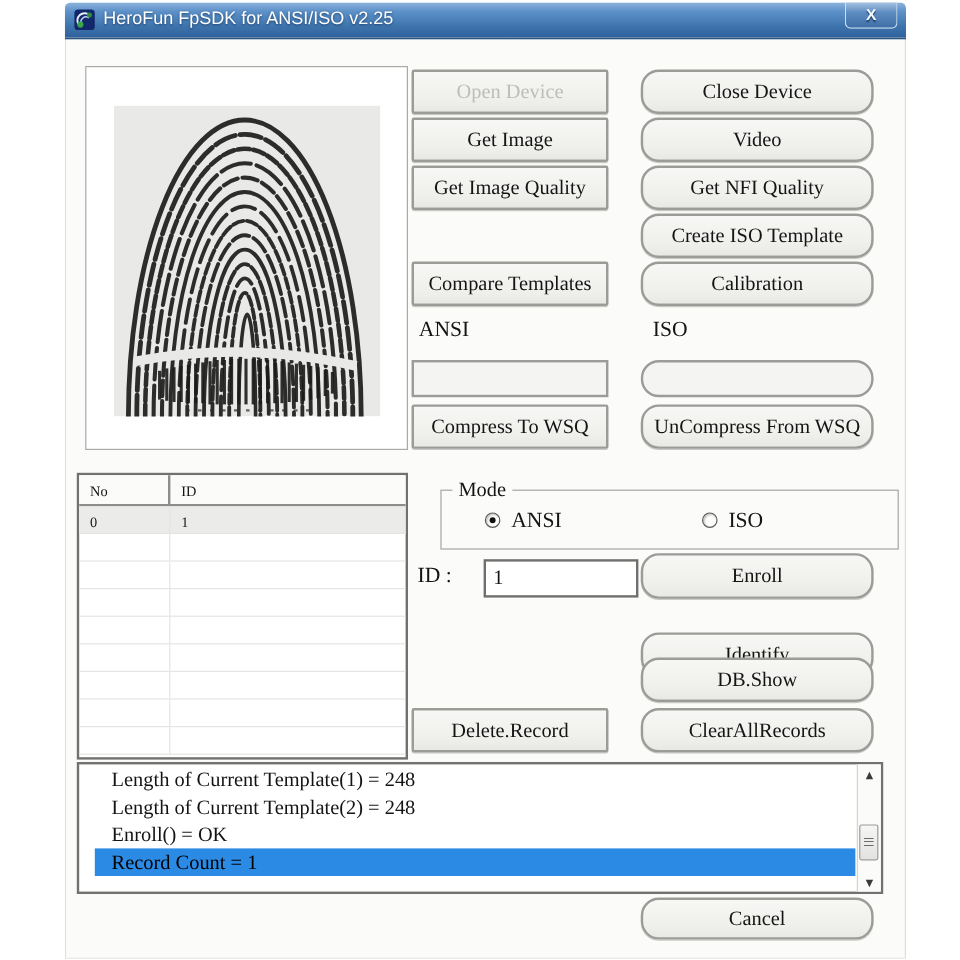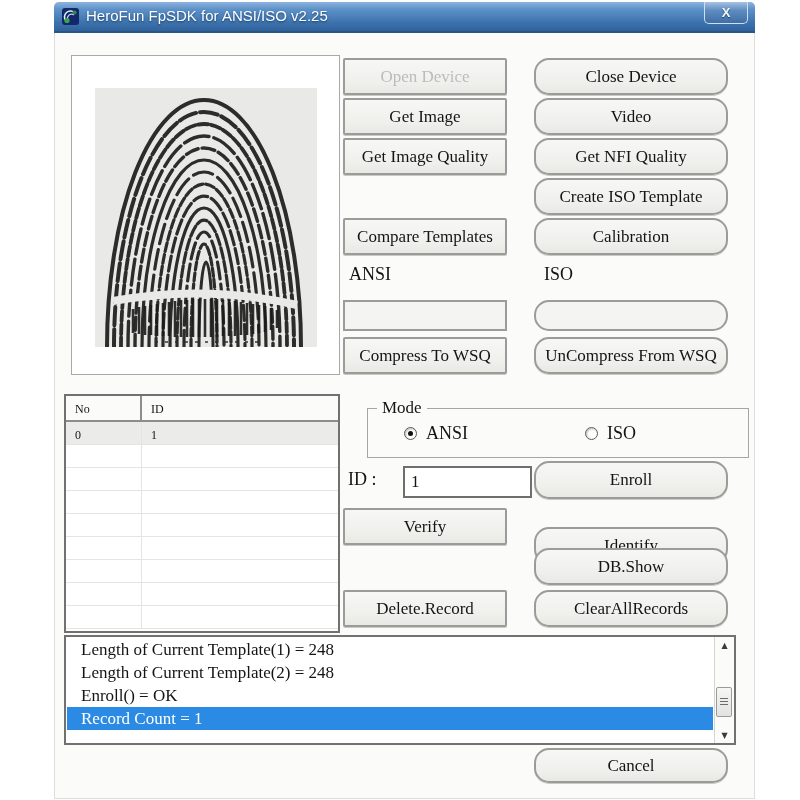--- a/index.html
+++ b/index.html
@@ -68,22 +68,22 @@
   .radio-label { margin-left:9px; font-size:18px; color:#141414; }
 
   .id-input { position:absolute; left:348px; top:464px; width:129px; height:32px;
               background:#ffffff; border:2px solid #6f6f6d; font-family:"Liberation Serif",serif;
               font-size:17px; padding-left:6px; color:#141414; }
 
   
   .log { position:absolute; left:9px; top:633px; width:672px; height:110px;
          background:#ffffff; border:2px solid #71716f; }
   .log-lines { position:absolute; left:1px; top:1px; right:21px; bottom:1px; overflow:hidden; }
-  .log-line { height:23px; line-height:23px; font-size:17px; color:#141414; padding-left:14px; white-space:nowrap; }
-  .log-line.sel { background:#2b8ae4; color:#ffffff; }
+  .log-line { height:23px; line-height:23px; font-size:17px; color:#141414; padding-left:14px; white-space:nowrap;margin-left:12px; }
+  .log-line.sel { background:#2b8ae4; color:#000000; }
 
   .vscroll { position:absolute; top:0; right:0; bottom:0; width:20px; background:#fbfbf9;
              border-left:1px solid #d4d4d2; display:flex; flex-direction:column; }
   .sb-btn { height:16px; display:flex; align-items:center; justify-content:center;
             font-size:8px; color:#3a3a38; font-family:"DejaVu Sans",sans-serif; cursor:default; }
   .sb-track { flex:1; position:relative; }
   .sb-thumb { position:absolute; left:1px; top:34px; width:16px; height:30px;
               background:linear-gradient(180deg,#f6f6f4,#e2e2e0); border:1px solid #9a9a98;
               border-radius:2px; display:flex; align-items:center; justify-content:center; }
   .sb-grip { width:8px; height:8px;
@@ -231,21 +231,20 @@
       <div class="radio-item" style="left:217px">
         <span class="radio-circle"></span>
         <span class="radio-label">ISO</span>
       </div>
     </div>
 
     <div class="lbl" style="left:293px;top:467px">ID :</div>
     <input class="id-input" type="text" value="1" style="">
     <div class="btn colR" style="top:459px;height:38px">Enroll</div>
 
-    <div class="btn colL" style="top:506px">Verify</div>
     <div class="btn colR" style="top:525px">Identify</div>
     <div class="btn colR" style="top:546px">DB.Show</div>
     <div class="btn colL" style="top:588px">Delete.Record</div>
     <div class="btn colR" style="top:588px">ClearAllRecords</div>
 
     <div class="log">
       <div class="log-lines">
         <div class="log-line">Length of Current Template(1) = 248</div>
         <div class="log-line">Length of Current Template(2) = 248</div>
         <div class="log-line">Enroll() = OK</div>

